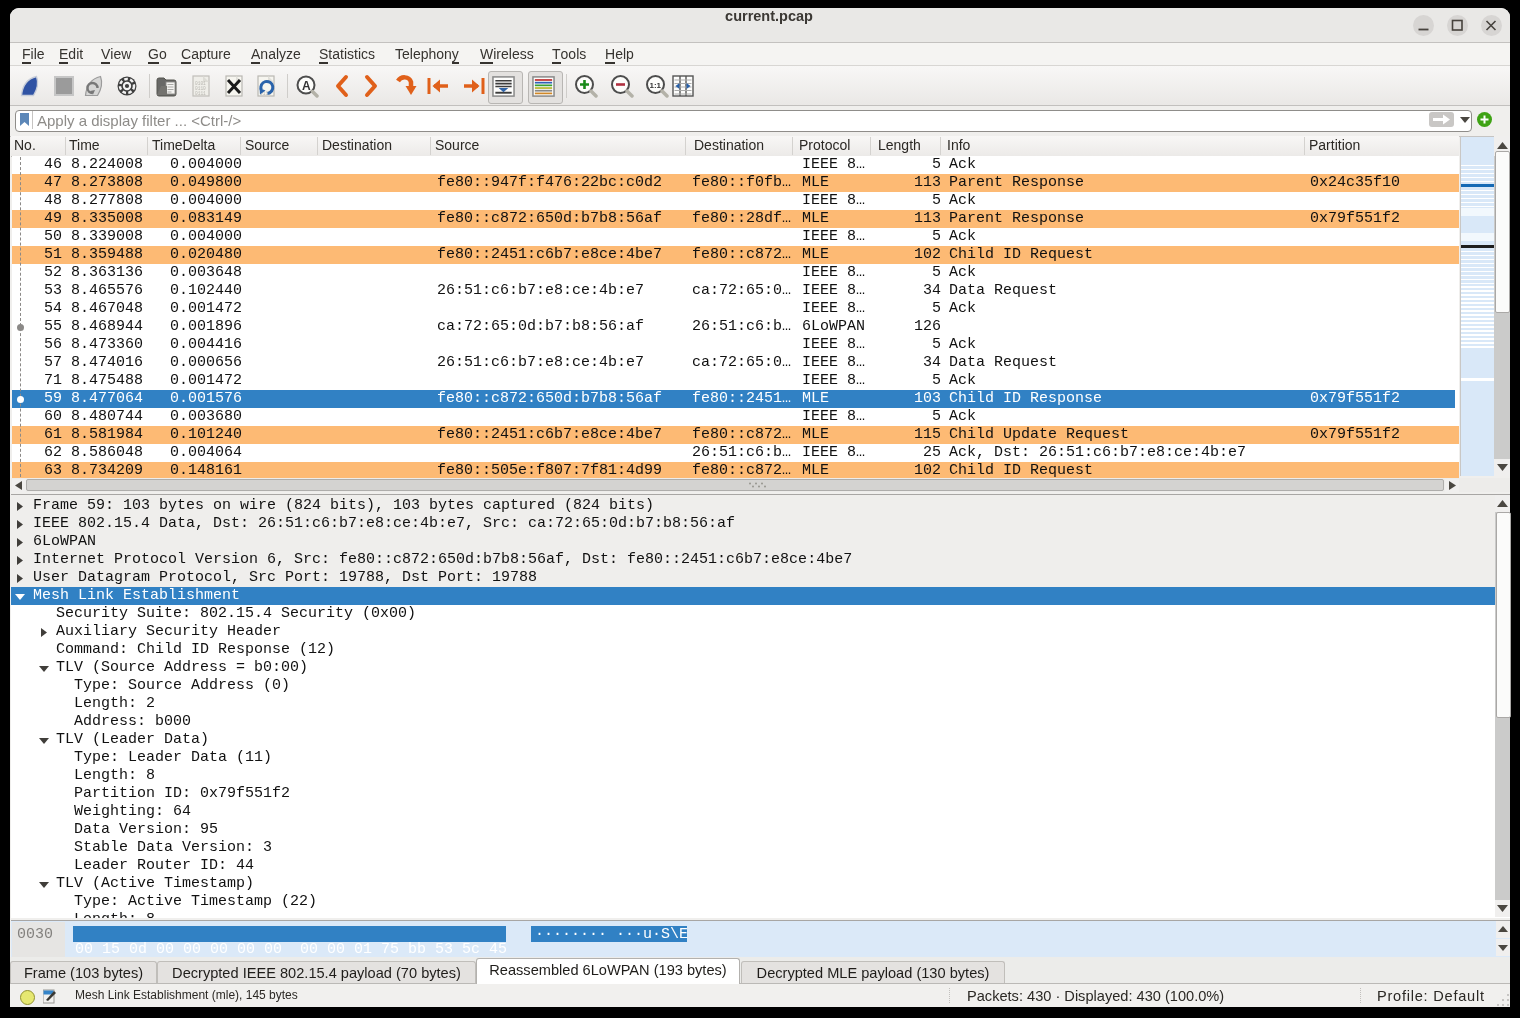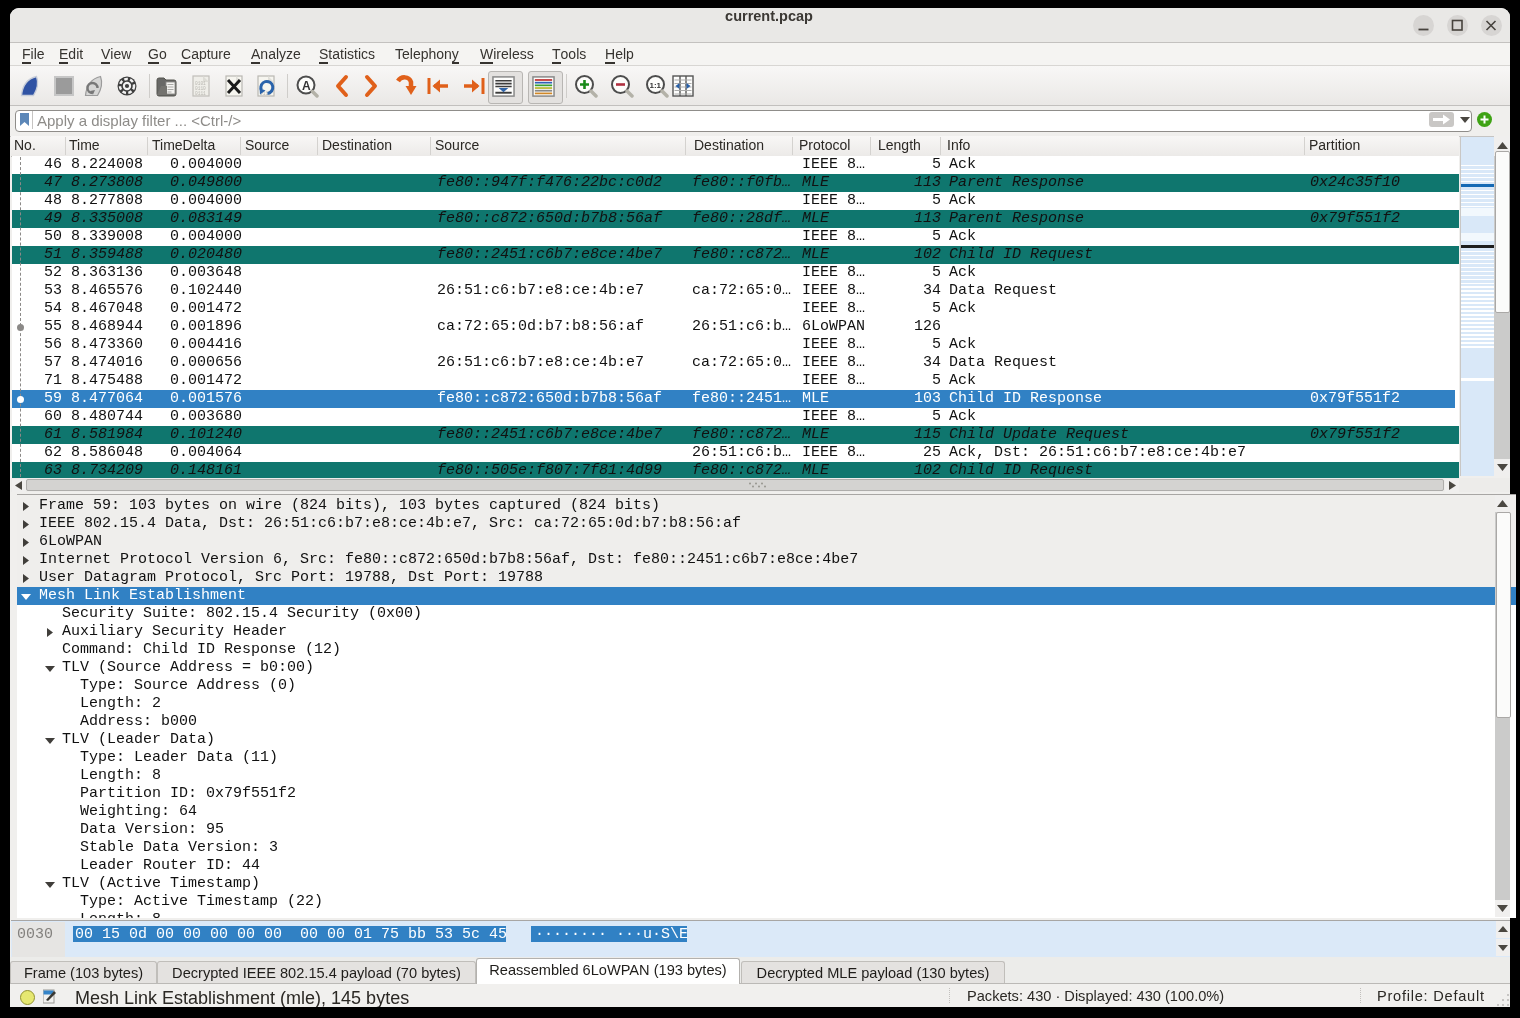--- a/index.html
+++ b/index.html
@@ -34,36 +34,36 @@
 .phead{position:absolute;left:11px;top:136px;width:1448px;height:20px;
   background:linear-gradient(#f8f7f6,#eceae8);border-bottom:1px solid #bcbab7;
   font-size:14px;color:#2b2824;}
 .phead span{position:absolute;top:1px;}
 .hsep{position:absolute;top:1px;height:18px;width:1px;background:#d4d2cf;}
 .rows{position:absolute;left:12px;top:156px;width:1447px;height:322px;background:#fff;
   overflow:hidden;}
 .prow{position:absolute;left:0;width:1447px;height:18px;
   font-family:"Liberation Mono",monospace;font-size:15px;line-height:18px;color:#111;
   white-space:pre;}
-.prow.b{background:#0f766e;font-style:italic;}
+.prow.b{background:#fdba74;}
 .prow.sel{background:#3181c4;color:#fff;width:1443px;}
 .prow span{position:absolute;top:0;}
 .c-no{left:0;width:50px;text-align:right;}
 .c-t{left:59px;} .c-d{left:158px;} .c-s{left:425px;} .c-dst{left:680px;}
 .c-p{left:790px;} .c-l{left:874px;width:55px;text-align:right;} .c-i{left:937px;} .c-pt{left:1298px;}
 
 .mmap{position:absolute;left:1460px;top:137px;width:33px;height:339px;background:#fff;
   border-left:1px solid #c9c7c5;border-right:1px solid #c9c7c5;}
 .vsb{position:absolute;left:1494px;top:136px;width:16px;height:340px;background:#cbcbca;}
 .sbtn{position:absolute;background:#f0efee;}
 .sthumb{position:absolute;background:#fbfbfa;border:1px solid #aaa8a6;border-radius:2px;}
 .hsb{position:absolute;left:11px;top:478px;width:1499px;height:14px;background:#edecea;}
 
 .details{position:absolute;left:11px;top:494px;width:1499px;height:423px;background:#fff;
-  border-top:1px solid #a8a6a4;overflow:hidden;margin-left:6px;}
+  border-top:1px solid #a8a6a4;overflow:hidden;}
 .dgray{position:absolute;left:0;top:0;width:1499px;height:92px;background:#efeeec;}
 .drow{position:absolute;left:0;width:1499px;height:18px;font-family:"Liberation Mono",monospace;
   font-size:15px;line-height:18px;color:#111;white-space:pre;}
 .drow.sel{background:#3181c4;color:#fff;}
 .dsb{position:absolute;left:1495px;top:495px;width:15px;height:422px;background:#cbcbca;}
 
 .hex{position:absolute;left:11px;top:920px;width:1499px;height:37px;background:#dbe9f8;
   border-top:1px solid #a8a6a4;}
 .hexgut{position:absolute;left:1px;top:1px;width:53px;height:36px;background:#e6e5e3;}
 .hexrow{position:absolute;left:0;top:4px;height:17px;font-family:"Liberation Mono",monospace;
@@ -392,21 +392,21 @@
 <div class="sbtn" style="left:1495px;top:900px;width:15px;height:17px;"></div>
 <svg class="abs" style="left:1497px;top:905px" width="11" height="8">
     <path d="M5.5 7 L11 0 H0 z" fill="#4a4741"></path>
   </svg>
 
 <div class="hex">
   <div class="hexgut"></div>
   <div class="hexrow" style="left:6px;top:5px;color:#83817e;">0030</div>
   <div class="abs" style="left:62px;top:5px;width:433px;height:16px;background:#3181c4;"></div>
   <div class="abs" style="left:520px;top:5px;width:156px;height:16px;background:#3181c4;"></div>
-  <div class="hexrow" style="left:64px;top:5px;color:#fff;">00 15 0d 00 00 00 00 00  00 00 01 75 bb 53 5c 45</div>
+  <div class="hexrow" style="left:64px;top:20px;color:#fff;">00 15 0d 00 00 00 00 00  00 00 01 75 bb 53 5c 45</div>
   <div class="hexrow" style="left:524px;top:5px;color:#fff;">········ ···u·S\E</div>
 </div>
 <div class="sbtn" style="left:1496px;top:921px;width:14px;height:17px;"></div>
 <svg class="abs" style="left:1498px;top:926px" width="10" height="7">
     <path d="M5 0 L10 6 H0 z" fill="#4a4741"></path>
   </svg>
 <div class="sbtn" style="left:1496px;top:939px;width:14px;height:17px;"></div>
 <svg class="abs" style="left:1498px;top:945px" width="10" height="7">
     <path d="M5 6 L10 0 H0 z" fill="#4a4741"></path>
   </svg>
@@ -418,21 +418,21 @@
 <div class="tab act" style="left:476px;width:262px;">Reassembled 6LoWPAN (193 bytes)</div>
 <div class="tab" style="left:741px;width:262px;">Decrypted MLE payload (130 bytes)</div>
 
 <div class="status"></div>
 <div class="abs" style="left:20px;top:990px;width:13px;height:13px;border-radius:50%;background:#e6e871;border:1px solid #92922f;"></div>
 <svg class="abs" style="left:43px;top:989px" width="13" height="15">
   <rect x="0" y="1" width="11" height="13" fill="#f2f1ef" stroke="#9a9894" stroke-width="1"></rect>
   <rect x="0.5" y="1.5" width="10" height="4" fill="#3584c8"></rect>
   <path d="M3 11 L11 2 L13 4 L5 12 z" fill="#3a3833"></path>
 </svg>
-<div class="abs" style="left:75px;top:988px;font-size:18px;color:#2b2824;">Mesh Link Establishment (mle), 145 bytes</div>
+<div class="abs" style="left:75px;top:988px;font-size:12px;color:#2b2824;">Mesh Link Establishment (mle), 145 bytes</div>
 <div class="abs" style="left:967px;top:988px;font-size:14.6px;color:#2b2824;">Packets: 430 · Displayed: 430 (100.0%)</div>
 <div class="abs" style="left:1377px;top:988px;font-size:14.6px;color:#2b2824;"><span style="letter-spacing:0.75px">Profile: Default</span></div>
 <svg class="abs" style="left:1496px;top:993px" width="14" height="14">
     <g fill="#b9b7b4">
       <circle cx="12" cy="2" r="1"></circle>
       <circle cx="7" cy="7" r="1"></circle>
       <circle cx="12" cy="7" r="1"></circle>
       <circle cx="2" cy="12" r="1"></circle>
       <circle cx="7" cy="12" r="1"></circle>
       <circle cx="12" cy="12" r="1"></circle>

